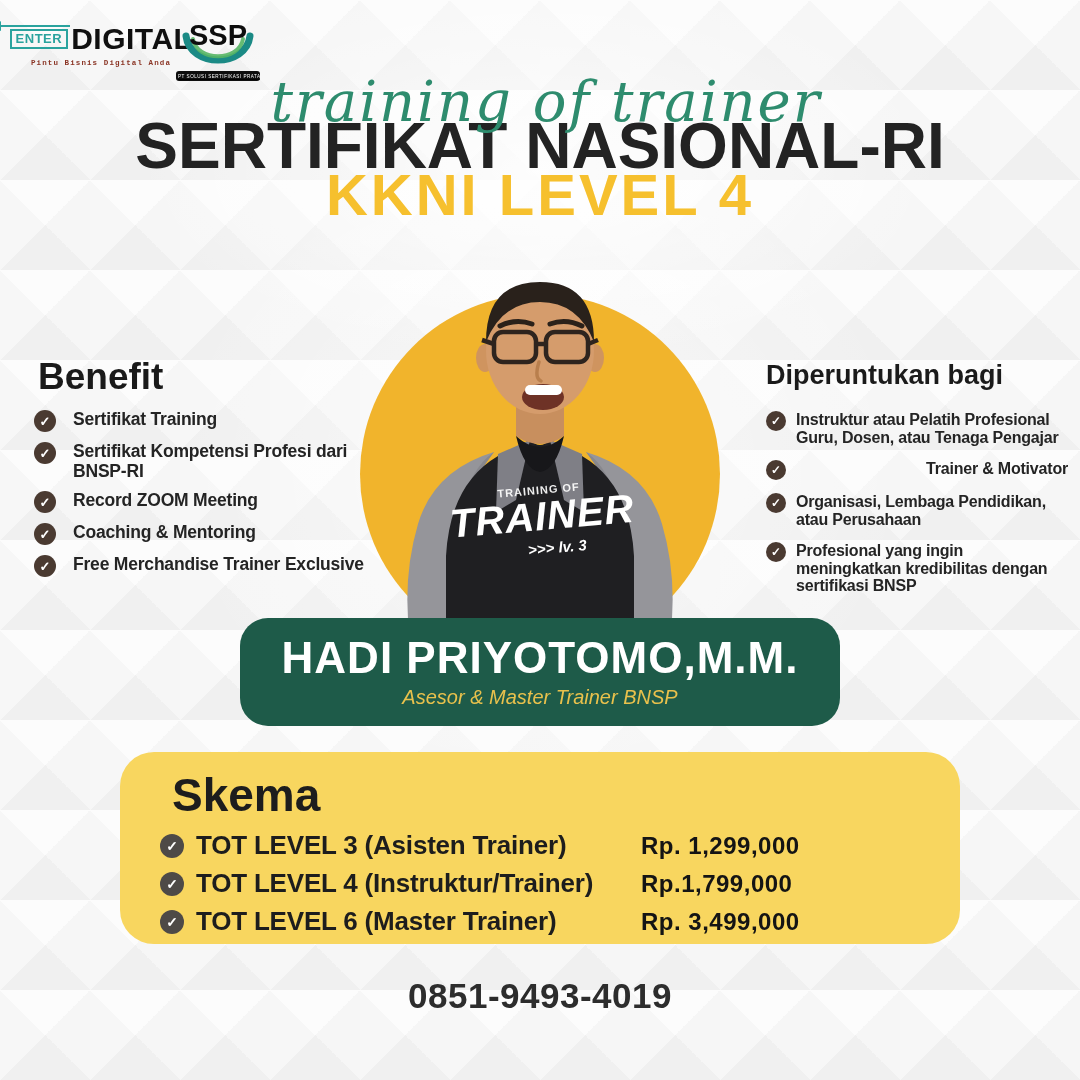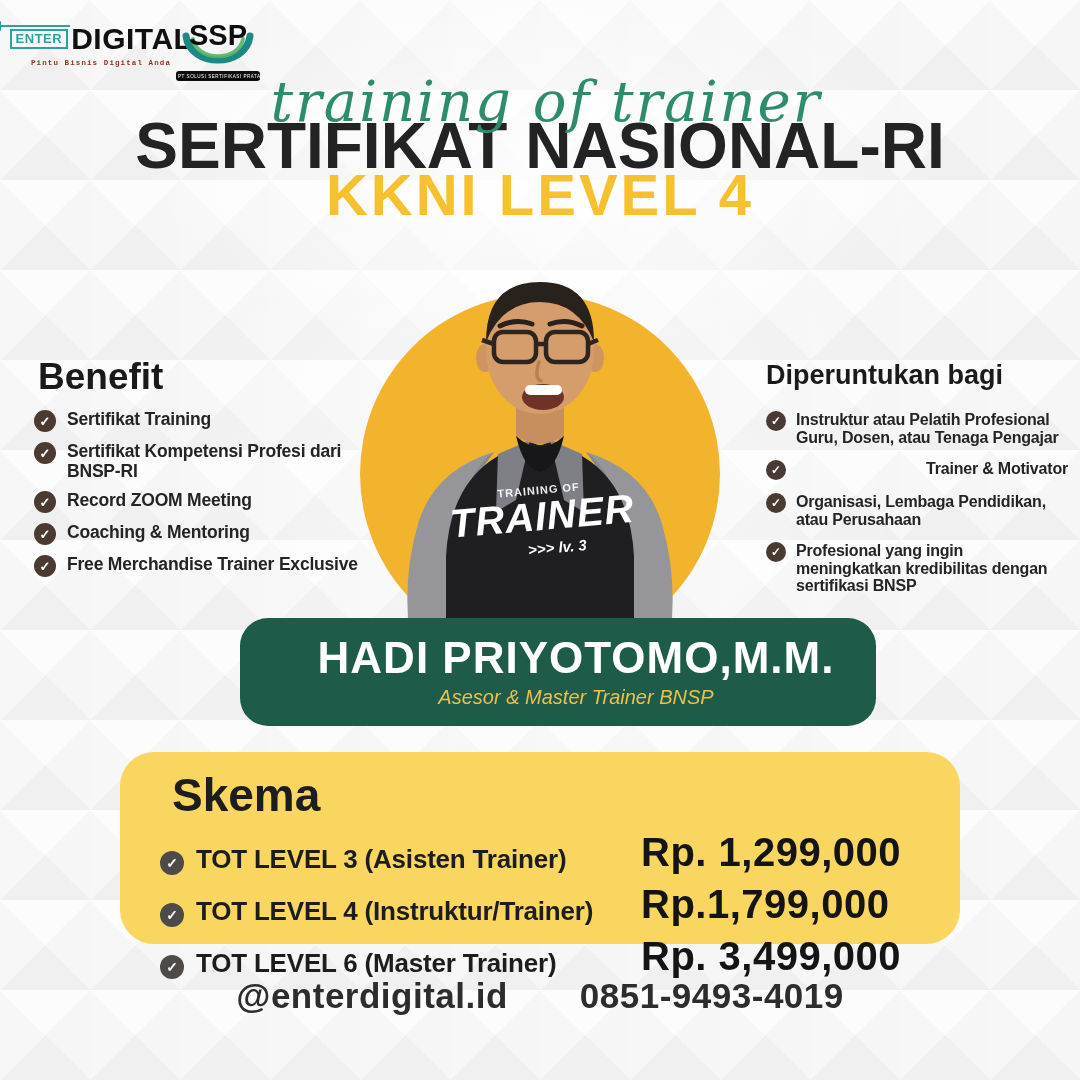--- a/index.html
+++ b/index.html
@@ -44,48 +44,48 @@
 
   
   .chk{flex:0 0 auto;border-radius:50%;background:#4A3A31;color:#fff;display:flex;
     align-items:center;justify-content:center;font-weight:700;}
   .chk::after{content:"✓";}
   ul.plain{list-style:none;margin:0;padding:0;}
   ul.plain li{display:flex;align-items:flex-start;}
 
   .benefit{position:absolute;left:34px;top:356px;width:336px;z-index:2;}
   .benefit h2{margin:0 0 12px 4px;font-size:37px;font-weight:800;color:#1a1a1a;}
-  .benefit li{gap:11px;margin-bottom:10px;}
+  .benefit li{gap:17px;margin-bottom:10px;}
   .benefit .chk{width:22px;height:22px;font-size:13px;margin-top:0;}
   .benefit .txt{font-size:17.5px;font-weight:700;color:#242424;line-height:1.12;letter-spacing:-.2px;}
 
   .audience{position:absolute;left:766px;top:360px;width:302px;z-index:2;}
   .audience h2{margin:0 0 20px 0;font-size:27px;font-weight:800;color:#1a1a1a;}
   .audience li{gap:10px;margin-bottom:13px;justify-content:space-between;}
   .audience .chk{width:20px;height:20px;font-size:12px;}
   .audience .txt{font-size:16px;font-weight:700;color:#242424;line-height:1.12;letter-spacing:-.2px;}
 
   
   .photo{position:absolute;left:318px;top:256px;width:444px;height:384px;z-index:2;}
 
   
   .speaker-card{position:absolute;left:240px;top:618px;width:600px;height:108px;z-index:3;
     background:#1E5B49;border-radius:28px;display:flex;flex-direction:column;
-    align-items:center;justify-content:center;padding-left:36px;}
+    align-items:center;justify-content:center;}
   .speaker-name{font-size:44px;font-weight:800;color:#ffffff;letter-spacing:1px;line-height:1.05;}
   .speaker-title{font-size:20px;font-weight:400;font-style:italic;color:#E9C14C;margin-top:4px;}
 
   
   .skema{position:absolute;left:120px;top:752px;width:840px;height:192px;z-index:3;
     background:#F8D65F;border-radius:34px;padding:0;}
   .skema h2{margin:16px 0 8px 52px;font-size:46px;font-weight:800;color:#1d1d1d;}
-  .skema-row{display:flex;align-items:flex-end;margin:0 0 7px 40px;}
+  .skema-row{display:flex;align-items:center;margin:0 0 7px 40px;}
   .skema .chk{width:24px;height:24px;font-size:14px;background:#4E4A47;margin-right:12px;}
   .skema-label{width:445px;font-size:26px;font-weight:800;color:#1d1d1d;letter-spacing:-.2px;}
-  .skema-price{font-size:40px;font-weight:800;color:#141414;letter-spacing:.5px;}
+  .skema-price{font-size:24px;font-weight:800;color:#141414;letter-spacing:.5px;}
 
   
   .footer{position:absolute;left:0;top:976px;width:100%;display:flex;justify-content:center;
     gap:72px;z-index:2;}
   .footer .item{font-size:35px;font-weight:800;color:#2d2d2d;letter-spacing:.5px;}
 </style>
 </head>
 <body>
 
 <div class="poster">
@@ -226,16 +226,15 @@
       <span class="skema-price">Rp.1,799,000</span>
     </div>
     <div class="skema-row">
       <span class="chk"></span>
       <span class="skema-label">TOT LEVEL 6 (Master Trainer)</span>
       <span class="skema-price">Rp. 3,499,000</span>
     </div>
   </div>
 
   <div class="footer">
-    <span class="item">@enterdigital.id</span>
     <span class="item">0851-9493-4019</span>
   </div>
 </div>
 
 </body></html>

